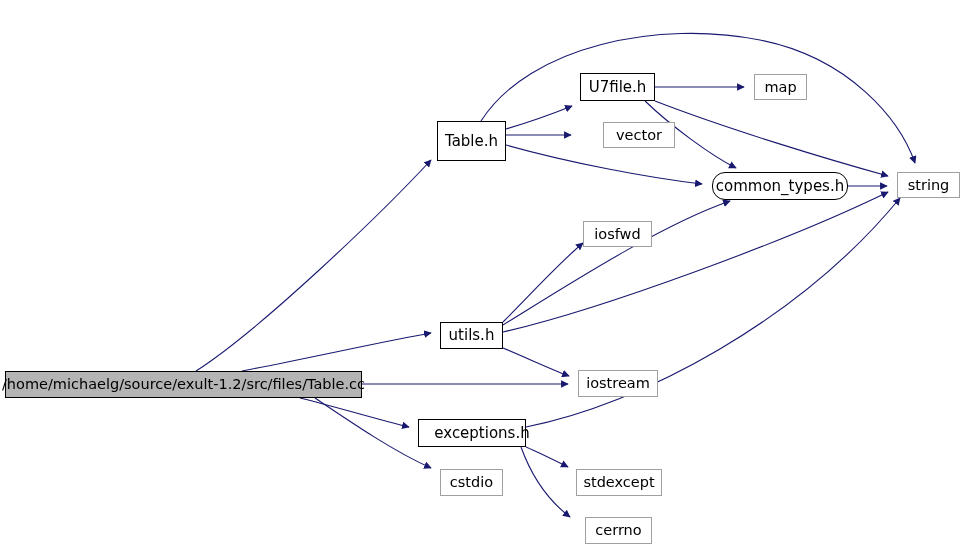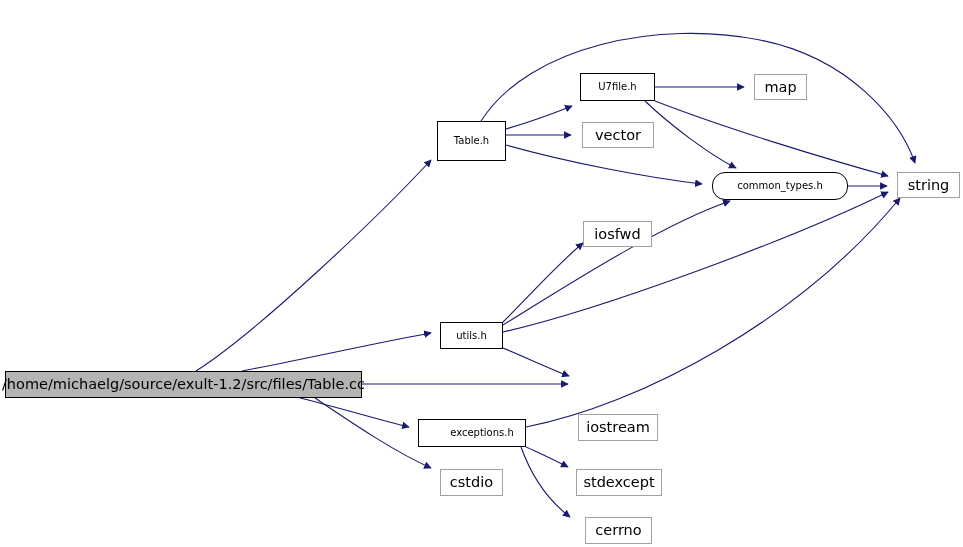--- a/index.html
+++ b/index.html
@@ -3,21 +3,21 @@
 <meta charset="utf-8">
 <style>
   html,body{margin:0;padding:0;background:#ffffff;}
   body{width:963px;height:547px;position:relative;overflow:hidden;
        font-family:"DejaVu Sans","Liberation Sans",sans-serif;}
   #graph{position:absolute;left:0;top:0;width:963px;height:547px;}
   .node{position:absolute;box-sizing:border-box;display:flex;align-items:center;
         justify-content:center;background:#ffffff;white-space:nowrap;}
   .node span{display:block;line-height:1;}
   .n-source{background:#b4b4b4;border:1px solid #000000;font-size:14.5px;color:#000;}
-  .n-header{background:#ffffff;border:1px solid #000000;font-size:10px;color:#000;}
+  .n-header{background:#ffffff;border:1px solid #000000;font-size:15px;color:#000;}
   .n-system{background:#ffffff;border:1px solid #a0a0a0;font-size:14.5px;color:#000;}
 </style>
 </head>
 <body>
 
 <svg id="graph" xmlns="http://www.w3.org/2000/svg" viewBox="0 0 963 547">
   <defs>
     <marker id="ah" viewBox="0 0 10 10" refX="9" refY="5" markerWidth="7" markerHeight="7" orient="auto-start-reverse">
       <path d="M 0 0 L 10 5 L 0 10 z" fill="#191970"></path>
     </marker>
@@ -72,36 +72,36 @@
     </div>
     <div class="node n-header" style="left: 437px; top: 121px; width: 69px; height: 40px;">
       <span>Table.h</span>
     </div>
     <div class="node n-header" style="left: 580px; top: 73px; width: 75px; height: 28px;">
       <span>U7file.h</span>
     </div>
     <div class="node n-system" style="left: 754px; top: 74px; width: 53px; height: 26px;">
       <span>map</span>
     </div>
-    <div class="node n-system" style="left: 582px; top: 122px; width: 72px; height: 26px;">
+    <div class="node n-system" style="left: 603px; top: 122px; width: 72px; height: 26px;">
       <span>vector</span>
     </div>
     <div class="node n-header" style="left: 712px; top: 172px; width: 136px; height: 28px; border-radius: 13px;">
       <span>common_types.h</span>
     </div>
     <div class="node n-system" style="left: 897px; top: 172px; width: 63px; height: 26px;">
       <span>string</span>
     </div>
     <div class="node n-system" style="left: 583px; top: 221px; width: 69px; height: 26px;">
       <span>iosfwd</span>
     </div>
     <div class="node n-header" style="left: 440px; top: 322px; width: 63px; height: 27px;">
       <span>utils.h</span>
     </div>
-    <div class="node n-system" style="left: 578px; top: 370px; width: 80px; height: 27px; margin-top: 44px;">
+    <div class="node n-system" style="left: 578px; top: 370px; width: 80px; height: 27px;">
       <span>iostream</span>
     </div>
     <div class="node n-header" style="left: 418px; top: 419px; width: 108px; height: 28px; padding-left: 20px;">
       <span>exceptions.h</span>
     </div>
     <div class="node n-system" style="left: 440px; top: 469px; width: 63px; height: 27px;">
       <span>cstdio</span>
     </div>
     <div class="node n-system" style="left: 576px; top: 469px; width: 86px; height: 27px;">
       <span>stdexcept</span>

